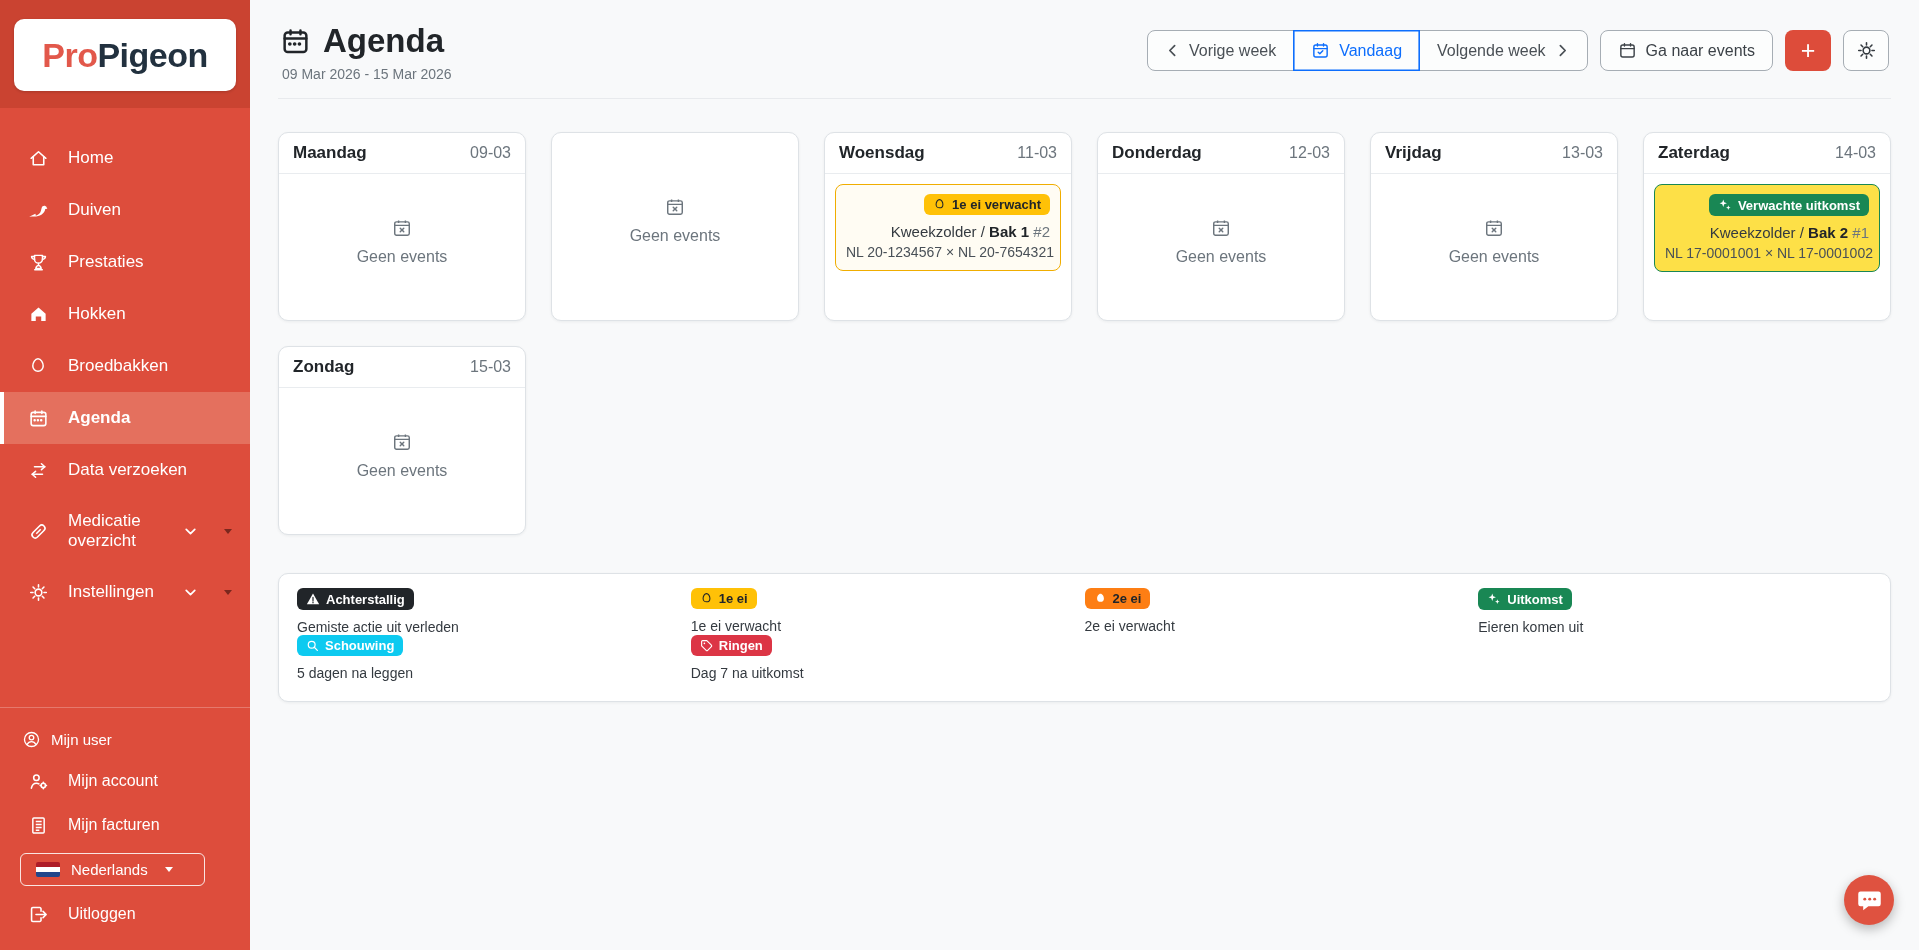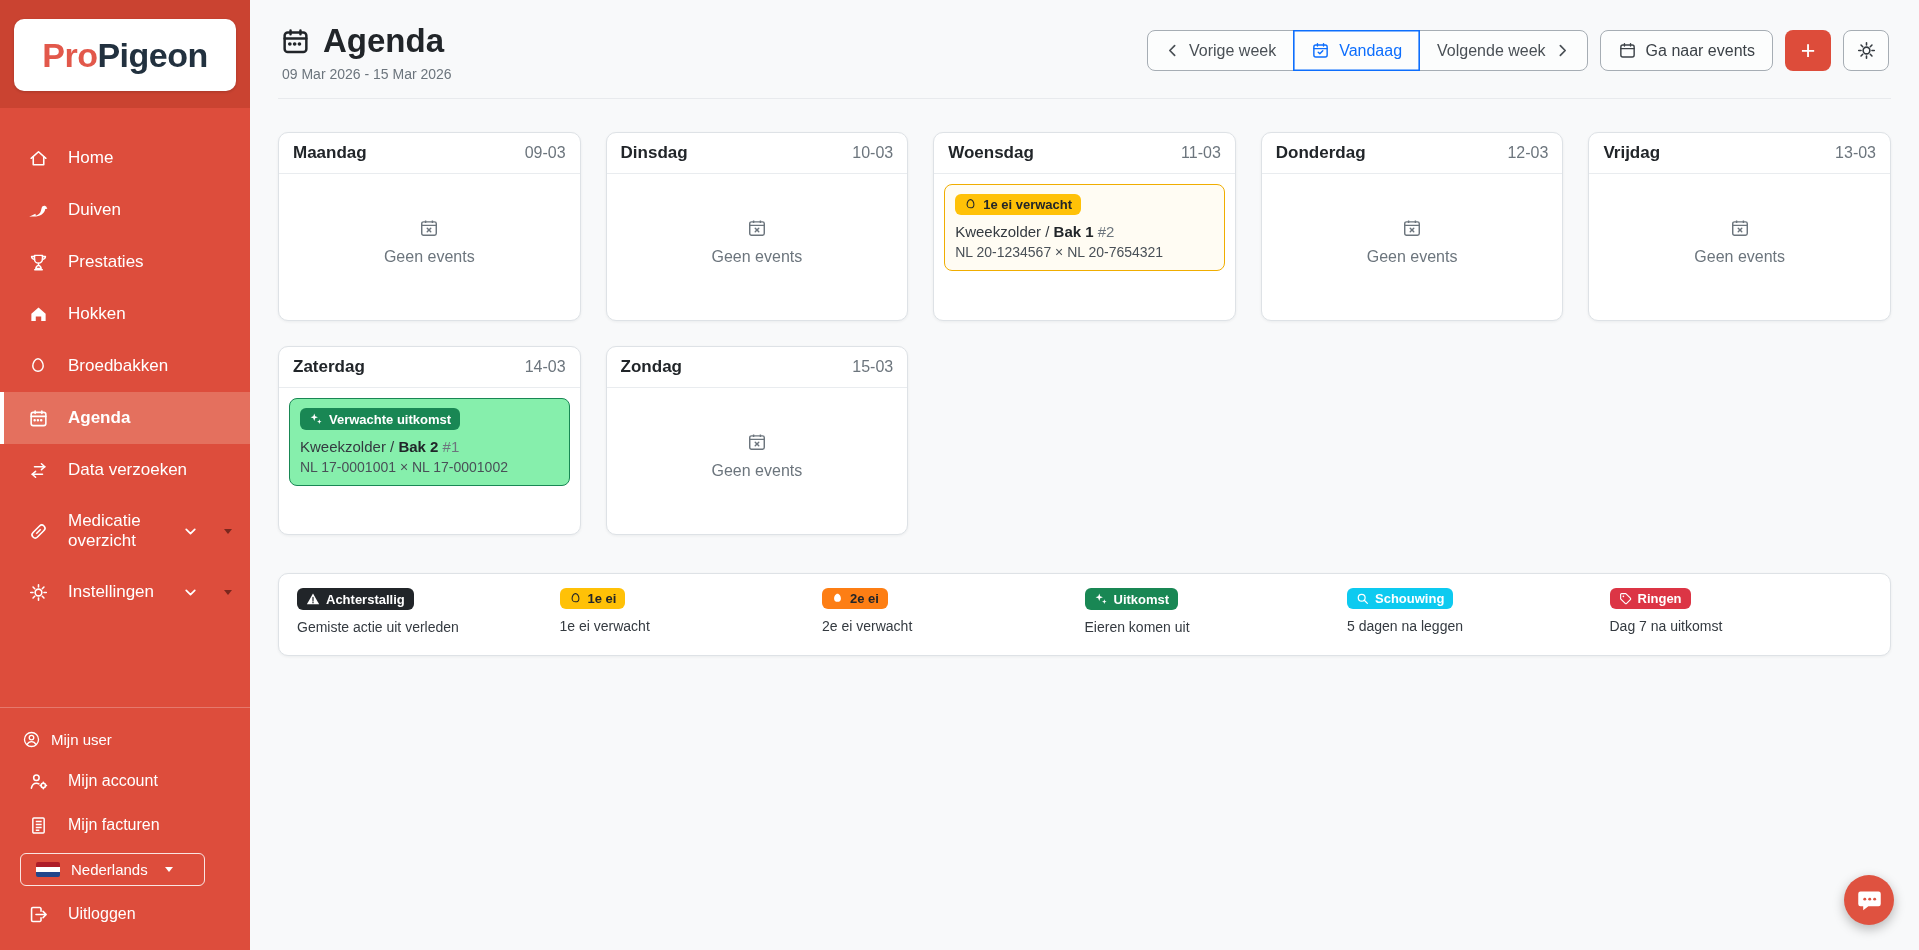--- a/index.html
+++ b/index.html
@@ -42,38 +42,38 @@
   .btn-group { display:flex;border-radius:20px; }
   .seg { position:relative; display:flex; align-items:center; gap:9px; height:41px; padding:0 17px; border:1px solid #a6adb4; background:#fcfdfd; font-size:16px; color:#4a5056; cursor:pointer; margin-left:-1px; font-family:inherit; }
   .seg:first-child { border-radius:8px 0 0 8px; margin-left:0; }
   .seg:last-child { border-radius:0 8px 8px 0; }
   .seg.active { border-color:#0d6efd; color:#0d6efd; z-index:2; box-shadow:inset 0 0 0 .6px #0d6efd; }
   .btn { display:flex; align-items:center; gap:9px; height:41px; padding:0 17px; border:1px solid #a6adb4; border-radius:8px; background:#fcfdfd; font-size:16px; color:#3c4248; cursor:pointer; font-family:inherit; }
   .btn-add { width:46px; padding:0; justify-content:center; background:#dd4c3a; border:none; color:#fff; font-size:25px; font-weight:400; }
   .btn-icon { width:46px; padding:0; justify-content:center; color:#343a40; }
 
   
-  .week { display:grid; grid-template-columns:repeat(5,1fr); gap:25px; margin-top:33px; }
+  .week { display:grid; grid-template-columns:repeat(6,1fr); gap:25px; margin-top:33px;text-align:right; }
   .day-card { background:#fff; border:1px solid #dee2e6; border-radius:10px; height:189px; box-shadow:0 1px 3px rgba(20,30,40,.06); display:flex; flex-direction:column; overflow:hidden; }
   .day-head { display:flex; justify-content:space-between; align-items:center; padding:10px 14px; border-bottom:1px solid #e9ecef; flex:none; }
   .day-name { font-weight:700; font-size:17px; color:#212529; }
   .day-date { font-size:16px; color:#6c757d; }
   .day-body { flex:1; position:relative; padding:10px; }
   .empty { position:absolute; inset:0; display:flex; flex-direction:column; align-items:center; justify-content:center; gap:9px; color:#6c757d; font-size:16px; padding-bottom:12px; }
   .event { border:1.5px solid; border-radius:8px; padding:9px 10px 10px; cursor:pointer; }
   .badge { display:inline-flex; align-items:center; gap:6px; border-radius:6px; padding:4px 9px; font-size:13px; font-weight:700; line-height:1; }
   .ev-loc { margin-top:8px; color:#343a40; font-size:15px; white-space:nowrap; }
   .ev-loc b { color:#212529; }
   .ev-num { color:#6c757d; }
   .ev-pair { margin-top:4px; color:#495057; font-size:14px; white-space:nowrap; }
 
   
   .legend { background:#fff; border:1px solid #dee2e6; border-radius:10px; margin-top:38px; box-shadow:0 1px 3px rgba(20,30,40,.06); }
   .legend-head { display:flex; align-items:center; gap:9px; padding:12px 18px; border-bottom:1px solid #e9ecef; font-size:19px; font-weight:600; color:#212529; }
-  .legend-body { display:grid; grid-template-columns:repeat(6,1fr); padding:14px 18px 20px; }
+  .legend-body { display:grid; grid-template-columns:repeat(4,1fr); padding:14px 18px 20px; }
   .legend-caption { font-size:14px; color:#343a40; margin-top:9px; }
 
   .chat-fab { position:absolute; right:25px; bottom:25px; width:50px; height:50px; border-radius:50%; background:#df5240; display:flex; align-items:center; justify-content:center; box-shadow:0 4px 12px rgba(0,0,0,.28); cursor:pointer; }
 </style>
 </head>
 <body>
 
 <div class="app">
 
   <aside class="sidebar">
@@ -317,24 +317,20 @@
                   <rect x="3.4" y="4.4" width="13.2" height="12.2" rx="1.6"></rect>
                   <path d="M3.4 7.6h13.2M6.9 3.2v2.2M13.1 3.2v2.2"></path>
                   <path d="M8.4 10.3l3.2 3.2M11.6 10.3l-3.2 3.2" stroke-linecap="round"></path>
                 </svg>
               </span>
               <div class="empty-label">Geen events</div>
             </div>
           </div>
         </div>
         <div class="day-card">
-          <div class="day-head">
-            <span class="day-name">Dinsdag</span>
-            <span class="day-date">10-03</span>
-          </div>
           <div class="day-body">
             <div class="empty">
               <span class="ic">
                 <svg viewBox="0 0 20 20" width="22" height="22" fill="none" stroke="currentColor" stroke-width="1.3">
                   <rect x="3.4" y="4.4" width="13.2" height="12.2" rx="1.6"></rect>
                   <path d="M3.4 7.6h13.2M6.9 3.2v2.2M13.1 3.2v2.2"></path>
                   <path d="M8.4 10.3l3.2 3.2M11.6 10.3l-3.2 3.2" stroke-linecap="round"></path>
                 </svg>
               </span>
               <div class="empty-label">Geen events</div>
@@ -392,21 +388,21 @@
               <div class="empty-label">Geen events</div>
             </div>
           </div>
         </div>
         <div class="day-card">
           <div class="day-head">
             <span class="day-name">Zaterdag</span>
             <span class="day-date">14-03</span>
           </div>
           <div class="day-body">
-            <div class="event" style="border-color: rgb(25, 135, 84); background: #86efac;"><span class="badge" style="background: rgb(25, 135, 84); color: rgb(255, 255, 255);">
+            <div class="event" style="border-color: rgb(25, 135, 84); background: #fde047;"><span class="badge" style="background: rgb(25, 135, 84); color: rgb(255, 255, 255);">
                 <span class="ic">
                   <svg viewBox="0 0 16 16" width="14" height="14" fill="currentColor">
                     <path d="M6 1.8 7.1 4.9 10.2 6 7.1 7.1 6 10.2 4.9 7.1 1.8 6l3.1-1.1z"></path>
                     <path d="m11.8 8.4.7 1.9 1.9.7-1.9.7-.7 1.9-.7-1.9-1.9-.7 1.9-.7z"></path>
                   </svg>
                 </span>
                 <span>Verwachte uitkomst</span>
               </span><div class="ev-loc"><span>Kweekzolder / </span><b>Bak 2</b><span class="ev-num"> #1</span></div><div class="ev-pair">NL 17-0001001 × NL 17-0001002</div></div>
           </div>
         </div>

